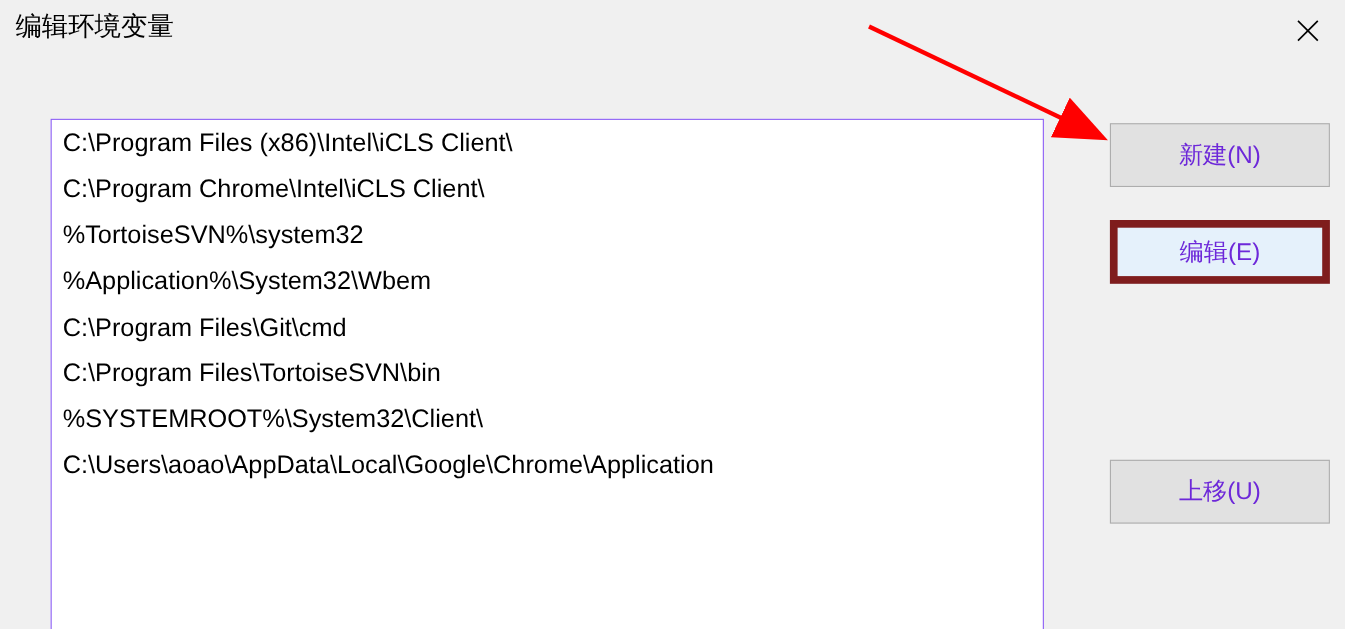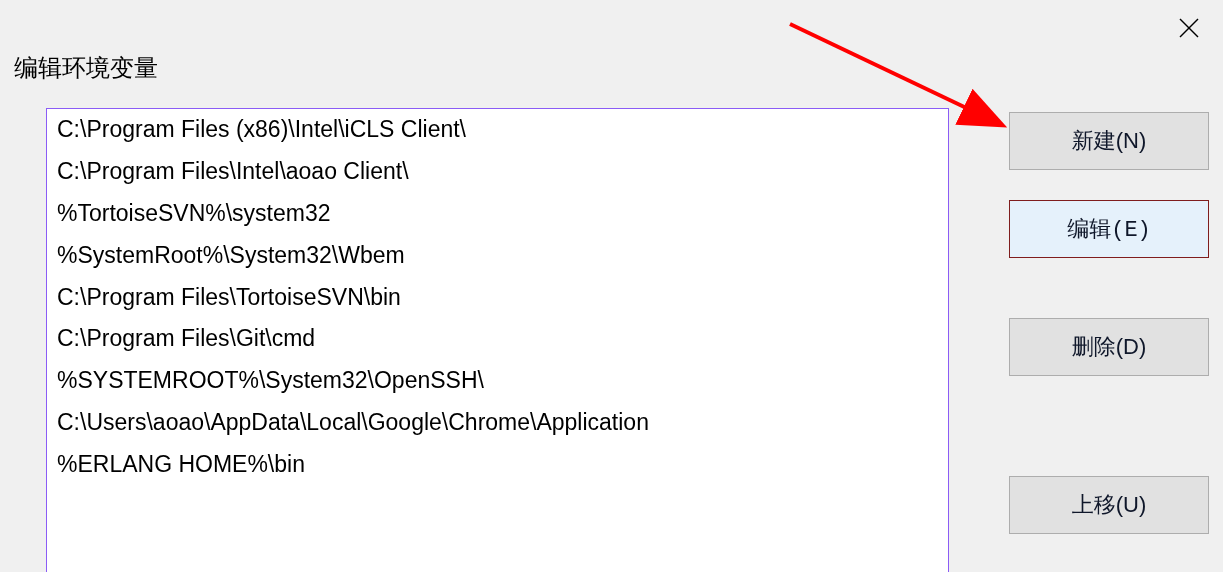--- a/index.html
+++ b/index.html
@@ -19,21 +19,20 @@
       display: flex;
       justify-content: space-between;
       align-items: flex-start;
       padding: 8px 14px 0 14px;
       height: 48px;
     }
     .title-text {
       font-size: 24px;
       color: #000;
       font-weight: 400;
-      margin-top: 44px;
     }
     .close-btn {
       font-size: 28px;
       color: #000;
       cursor: pointer;
       width: 40px;
       height: 40px;
       display: flex;
       align-items: center;
       justify-content: center;
@@ -67,31 +66,30 @@
       flex-direction: column;
       gap: 0;
       width: 200px;
       flex-shrink: 0;
     }
     .win-btn {
       height: 58px;
       background: #e1e1e1;
       border: 1px solid #adadad;
       font-size: 22px;
-      color: #0f172a;
+      color: #6d28d9;
       font-family: inherit;
       cursor: pointer;
       display: flex;
       align-items: center;
       justify-content: center;
     }
     .win-btn.highlighted {
       background: #e5f1fb;
-      border: 1px solid #7f1d1d;
-      font-family: Liberation Mono, monospace;
+      border: 7px solid #7f1d1d;
     }
     .btn-spacer-small {
       height: 30px;
     }
     .btn-spacer-large {
       height: 100px;
     }
     .btn-spacer-first {
       height: 4px;
     }
@@ -112,38 +110,36 @@
     <svg width="22" height="22" viewBox="0 0 22 22">
       <line x1="2" y1="2" x2="20" y2="20" stroke="#000" stroke-width="1.5"></line>
       <line x1="20" y1="2" x2="2" y2="20" stroke="#000" stroke-width="1.5"></line>
     </svg>
   </div>
 </div>
 
 <div class="content-area">
   <div class="list-box">
     <div class="list-item">C:\Program Files (x86)\Intel\iCLS Client\</div>
-    <div class="list-item">C:\Program Files\Intel\aoao Client\</div>
+    <div class="list-item">C:\Program Chrome\Intel\iCLS Client\</div>
     <div class="list-item">%TortoiseSVN%\system32</div>
-    <div class="list-item">%SystemRoot%\System32\Wbem</div>
+    <div class="list-item">%Application%\System32\Wbem</div>
+    <div class="list-item">C:\Program Files\Git\cmd</div>
     <div class="list-item">C:\Program Files\TortoiseSVN\bin</div>
-    <div class="list-item">C:\Program Files\Git\cmd</div>
-    <div class="list-item">%SYSTEMROOT%\System32\OpenSSH\</div>
+    <div class="list-item">%SYSTEMROOT%\System32\Client\</div>
     <div class="list-item">C:\Users\aoao\AppData\Local\Google\Chrome\Application</div>
-    <div class="list-item">%ERLANG HOME%\bin</div>
   </div>
 
   <div class="button-column">
     <div class="btn-spacer-first"></div>
     <button class="win-btn">新建(N)</button>
     <div class="btn-spacer-small"></div>
     <button class="win-btn highlighted">编辑(E)</button>
     <div class="btn-spacer-small"></div>
     <div class="btn-spacer-small"></div>
-    <button class="win-btn">删除(D)</button>
     <div class="btn-spacer-large"></div>
     <button class="win-btn">上移(U)</button>
   </div>
 </div>
 
 <svg class="arrow-annotation" width="260" height="140">
   <defs>
     <marker id="arrowhead" markerWidth="12" markerHeight="10" refX="10" refY="5" orient="auto">
       <polygon points="0 0, 12 5, 0 10" fill="#ff0000"></polygon>
     </marker>

